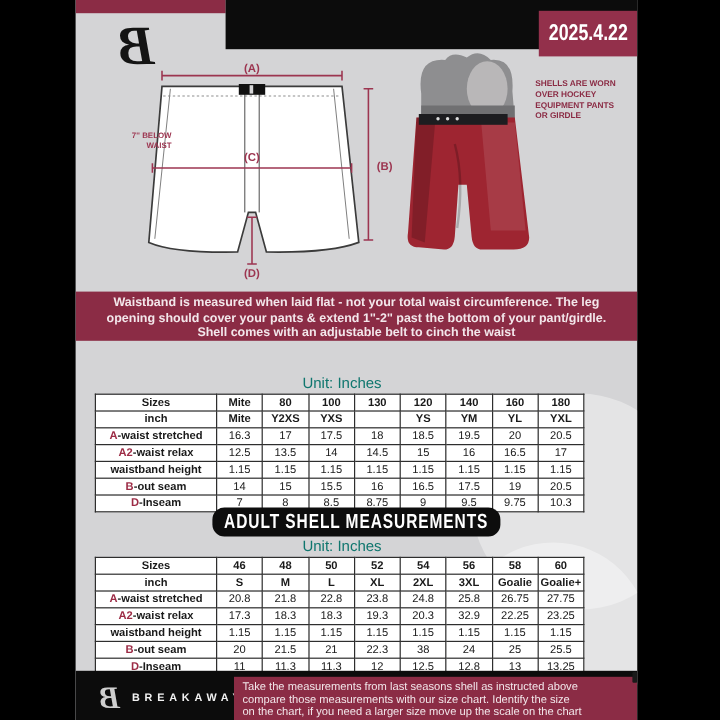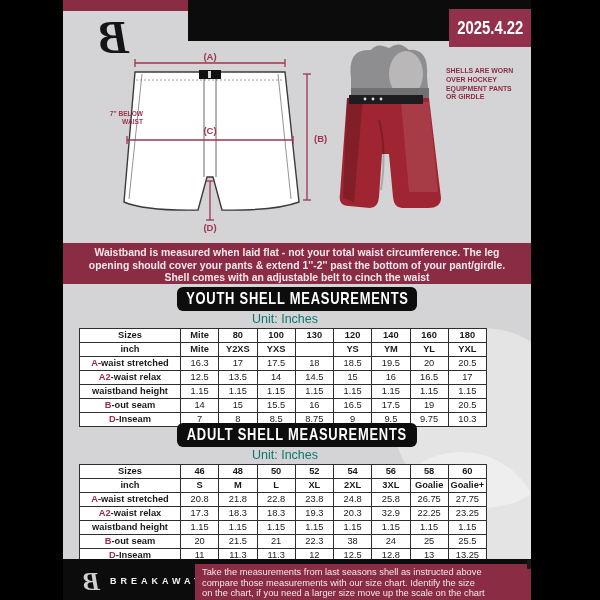--- a/index.html
+++ b/index.html
@@ -21,21 +21,21 @@
   
   .infoband{position:absolute;left:0;top:243px;width:468px;height:41px;background:#8b2c45;box-sizing:border-box;padding-top:4px;text-align:center;color:#f3e7eb;font-weight:bold;font-size:10.4px;line-height:12.6px;white-space:pre-line;}
   
   .wm1,.wm2{position:absolute;border-radius:50%;background:rgba(255,255,255,.38);}
   .wm1{left:330px;top:328px;width:180px;height:180px;}
   .wm2{left:318px;top:452px;width:160px;height:160px;}
   
   .banner{position:absolute;left:114px;width:240px;height:24px;background:#0d0d0d;border-radius:6px;display:flex;align-items:center;justify-content:center;}
   .banner span{color:#fff;font-weight:bold;font-size:17px;letter-spacing:1px;transform:scaleX(.76);white-space:nowrap;}
   .banner.youth{top:287px;}
-  .banner.adult{top:423px;}
+  .banner.adult{top:423px;border-radius:10px;}
   .unit{position:absolute;left:0;width:444px;text-align:center;color:#0f766e;font-size:12.5px;}
   .unit.youth{top:312px;}
   .unit.adult{top:448px;}
   
   table.size{position:absolute;left:16px;width:408px;border-collapse:collapse;table-layout:fixed;font-size:9.3px;color:#1a1a1a;}
   table.size.youth{top:328px;}
   table.size.adult{top:464px;}
   table.size td{border:1px solid #2e2e2e;background:#fff;text-align:center;padding:1px 0;height:11px;line-height:10.5px;}
   table.size td.lbl{font-weight:bold;width:100px;}
   table.size tr.hdr td{font-weight:bold;}
@@ -129,23 +129,20 @@
 EQUIPMENT PANTS
 OR GIRDLE</div>
 
   <div class="infoband">Waistband is measured when laid flat - not your total waist circumference. The leg
 opening should cover your pants &amp; extend 1''-2'' past the bottom of your pant/girdle.
 Shell comes with an adjustable belt to cinch the waist</div>
 
   <div class="wm1"></div>
   <div class="wm2"></div>
 
-  <div class="banner youth">
-    <span>YOUTH SHELL MEASUREMENTS</span>
-  </div>
   <div class="unit youth">Unit: Inches</div>
   <table class="size youth">
     <tbody>
         <tr class="hdr">
           <td class="lbl">Sizes</td>
           <td>Mite</td>
           <td>80</td>
           <td>100</td>
           <td>130</td>
           <td>120</td>

